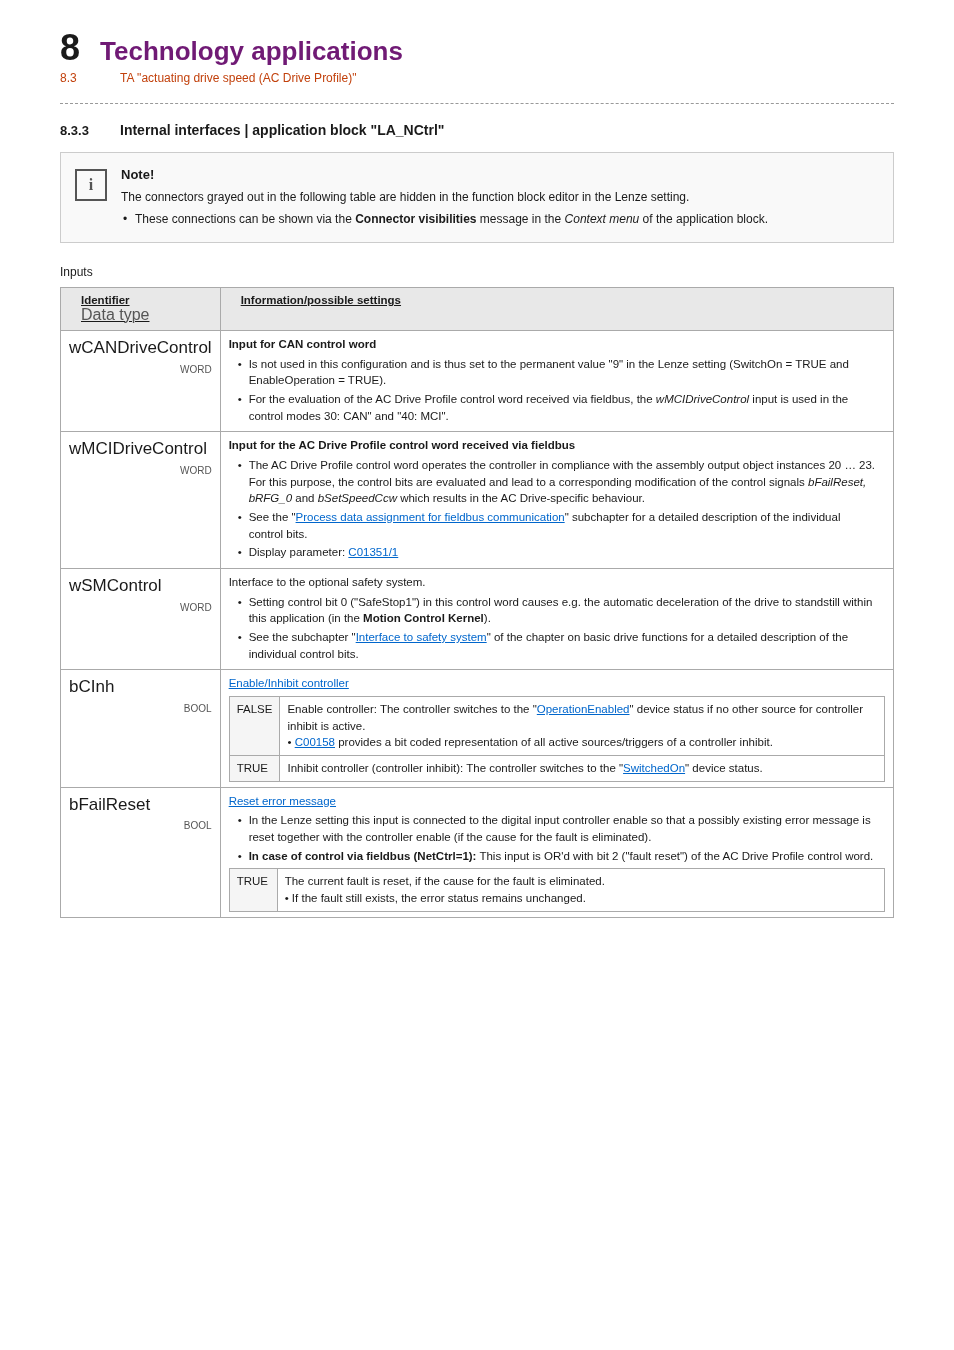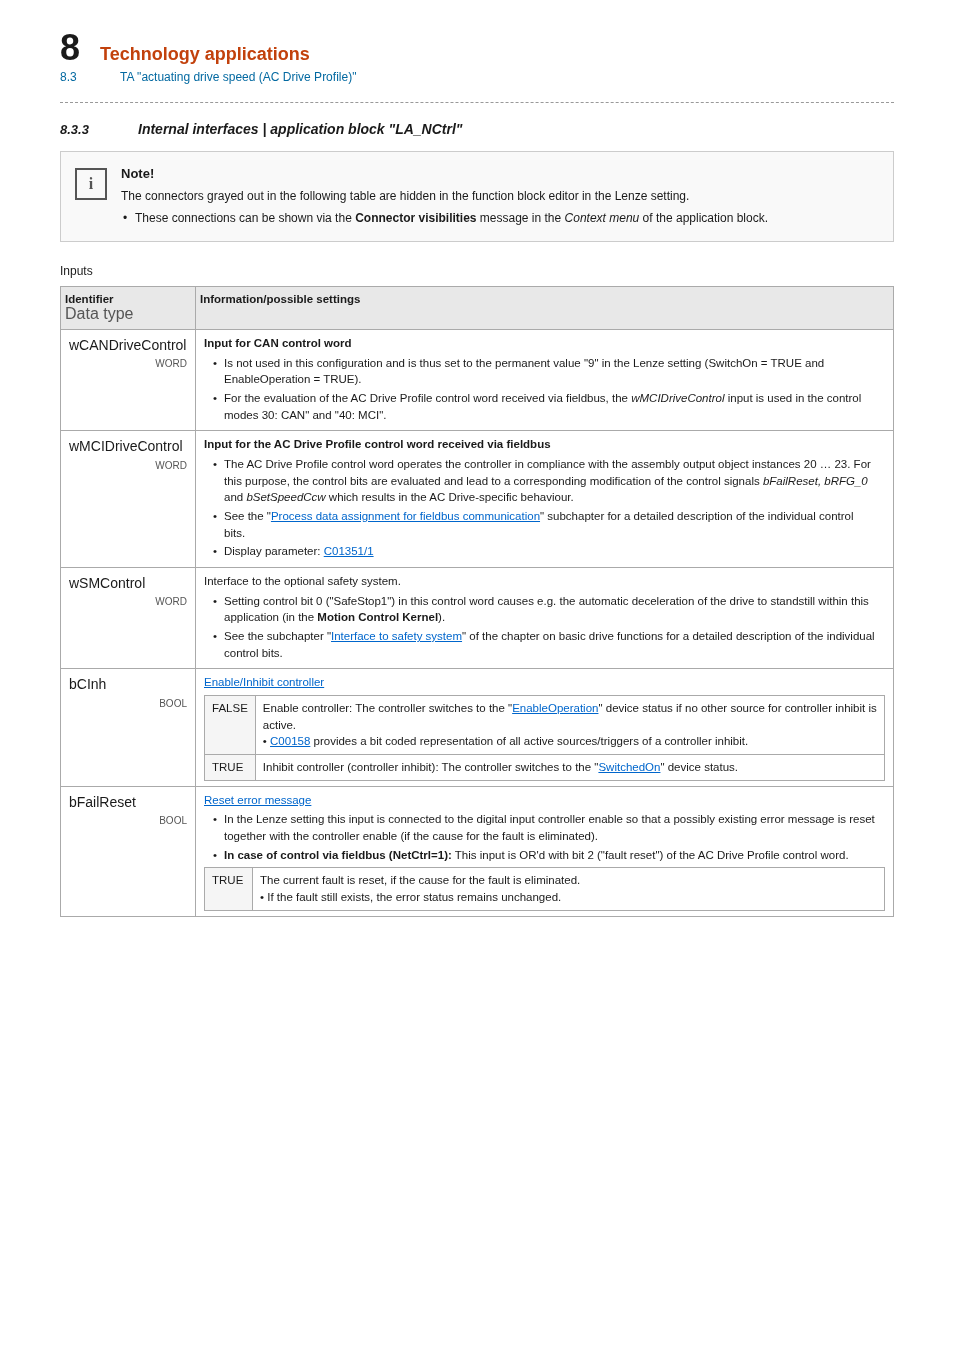--- a/index.html
+++ b/index.html
@@ -24,45 +24,44 @@
       gap: 20px;
       margin-bottom: 4px;
     }
     .chapter-number {
       font-size: 36px;
       font-weight: bold;
       color: #1a1a1a;
       line-height: 1;
     }
     .chapter-title {
-      font-size: 18px;
-      font-weight: bold;
+      font-size: 26px;
+      font-weight: bold;
+      color: #701a75;
+    }
+    .section-line {
+      font-size: 12px;
       color: #c2410c;
-    }
-    .section-line {
-      font-size: 12px;
-      color: #0369a1;
       margin-bottom: 0;
       display: flex;
       gap: 20px;
     }
     .section-num {
       min-width: 40px;
     }
     .divider-dashed {
       border: none;
       border-top: 1.5px dashed #999;
       margin: 18px 0 18px 0;
     }
     .subsection-header {
       display: flex;
       align-items: baseline;
-      gap: 28px;
+      gap: 10px;
       margin-bottom: 14px;
-      font-style: italic;
     }
     .subsection-num {
       font-size: 13px;
       font-weight: bold;
       min-width: 50px;
     }
     .subsection-title {
       font-size: 14px;
       font-weight: bold;
     }
@@ -119,39 +118,40 @@
     
     .data-table {
       width: 100%;
       border-collapse: collapse;
       font-size: 11.5px;
       margin-bottom: 20px;
     }
     .data-table th {
       background: #e8e8e8;
       border: 1px solid #aaa;
-      padding: 6px 4px;
+      padding: 6px 20px;
       text-align: left;
       font-weight: bold;
       vertical-align: top;
+      text-decoration: underline;
     }
     .data-table td {
       border: 1px solid #aaa;
       padding: 5px 8px;
       vertical-align: top;
       line-height: 1.45;
     }
     .data-table .col-identifier {
       width: 135px;
     }
     .data-table .col-info {
       width: auto;
     }
     .identifier-name {
-      font-size: 14px;
+      font-size: 17px;
       font-weight: normal;
     }
     .data-type {
       font-size: 10px;
       color: #555;
       text-align: right;
       display: block;
       margin-top: 2px;
     }
     .sub-table {
@@ -315,21 +315,21 @@
         </td>
         <td>
           <div class="info-main-text">
             <span class="link">Enable/Inhibit controller</span>
           </div>
           <table class="sub-table">
             <tbody>
               <tr>
                 <td class="value-col">FALSE</td>
                 <td>
-                  Enable controller: The controller switches to the "<span class="link">EnableOperation</span>" device status if no other source for controller inhibit is active.<br>
+                  Enable controller: The controller switches to the "<span class="link">OperationEnabled</span>" device status if no other source for controller inhibit is active.<br>
                   • <span class="link">C00158</span> provides a bit coded representation of all active sources/triggers of a controller inhibit.
                 </td>
               </tr>
               <tr>
                 <td class="value-col">TRUE</td>
                 <td>
                   Inhibit controller (controller inhibit): The controller switches to the "<span class="link">SwitchedOn</span>" device status.
                 </td>
               </tr>
             </tbody>

